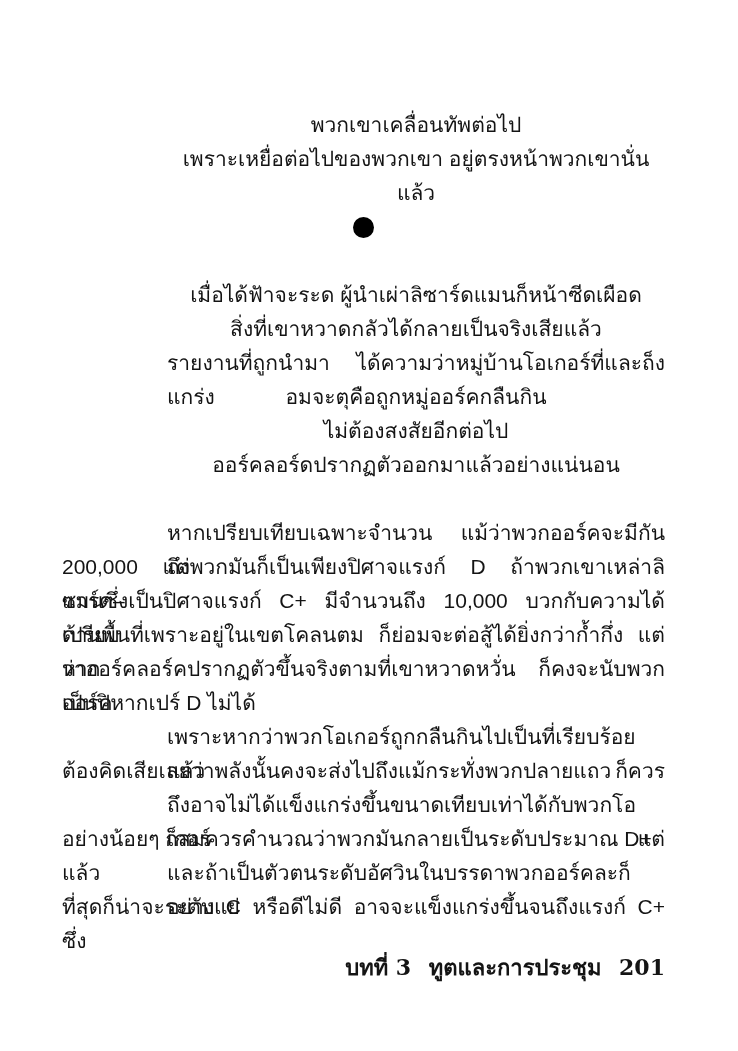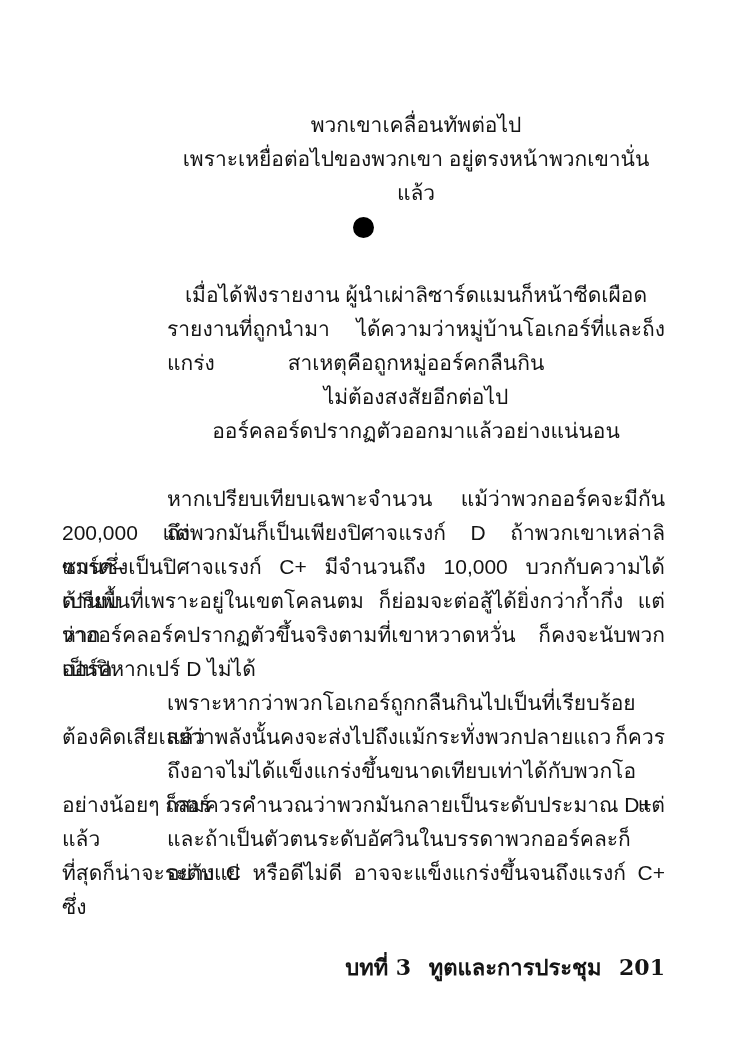--- a/index.html
+++ b/index.html
@@ -62,23 +62,24 @@
 </head>
 <body>
 
 <div class="page">
   <div class="body-col" id="content">
       <div class="line indent">พวกเขาเคลื่อนทัพต่อไป</div>
       <div class="line indent">เพราะเหยื่อต่อไปของพวกเขา อยู่ตรงหน้าพวกเขานั่นแล้ว</div>
       <div class="divider">
     <span class="dot"></span>
   </div>
-      <div class="line indent">เมื่อได้ฟังรายงาน ผู้นำเผ่าลิซาร์ดแมนก็หน้าซีดเผือด</div>
+      <div class="line indent">เมื่อได้ฟัาจะระด ผู้นำเผ่าลิซาร์ดแมนก็หน้าซีดเผือด</div>
+      <div class="line indent">สิ่งที่เขาหวาดกลัวได้กลายเป็นจริงเสียแล้ว</div>
       <div class="line indent justify">รายงานที่ถูกนำมา ได้ความว่าหมู่บ้านโอเกอร์ที่และถ็งแกร่ง</div>
-      <div class="line indent">สาเหตุคือถูกหมู่ออร์คกลืนกิน</div>
+      <div class="line indent">อมจะตุคือถูกหมู่ออร์คกลืนกิน</div>
       <div class="line indent">ไม่ต้องสงสัยอีกต่อไป</div>
       <div class="line indent">ออร์คลอร์ดปรากฏตัวออกมาแล้วอย่างแน่นอน</div>
       <div class="spacer"></div>
       <div class="line indent justify">หากเปรียบเทียบเฉพาะจำนวน แม้ว่าพวกออร์คจะมีกันถึง</div>
       <div class="line justify">200,000 แต่พวกมันก็เป็นเพียงปิศาจแรงก์ D ถ้าพวกเขาเหล่าลิซาร์ด–</div>
       <div class="line justify">แมนซึ่งเป็นปิศาจแรงก์ C+ มีจำนวนถึง 10,000 บวกกับความได้เปรียบ</div>
       <div class="line justify">ด้านพื้นที่เพราะอยู่ในเขตโคลนตม ก็ย่อมจะต่อสู้ได้ยิ่งกว่าก้ำกึ่ง แต่หาก</div>
       <div class="line justify">ว่าออร์คลอร์คปรากฏตัวขึ้นจริงตามที่เขาหวาดหวั่น ก็คงจะนับพวกออร์ค</div>
       <div class="line">เป็นปิหากเปร์ D ไม่ได้</div>
       <div class="line indent justify">เพราะหากว่าพวกโอเกอร์ถูกกลืนกินไปเป็นที่เรียบร้อยแล้ว ก็ควร</div>

